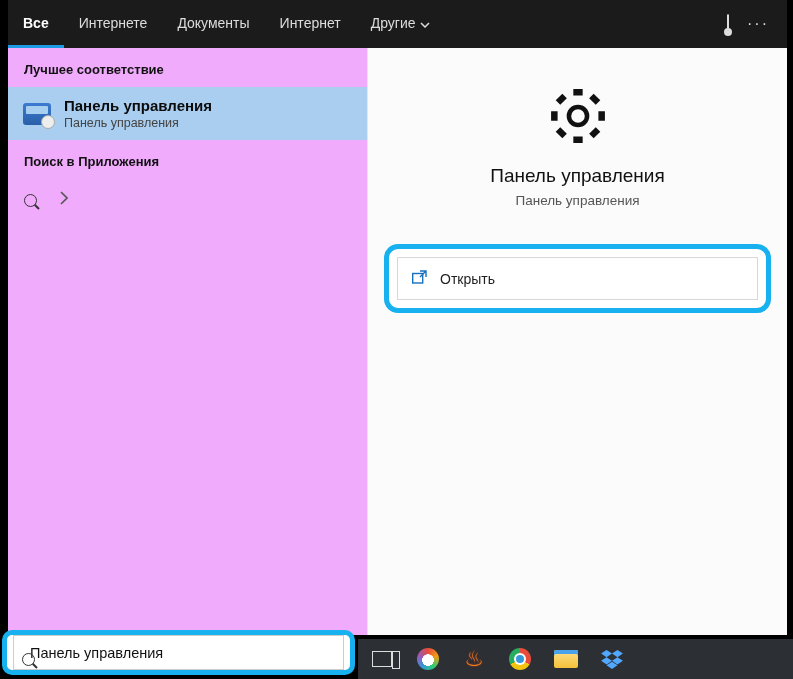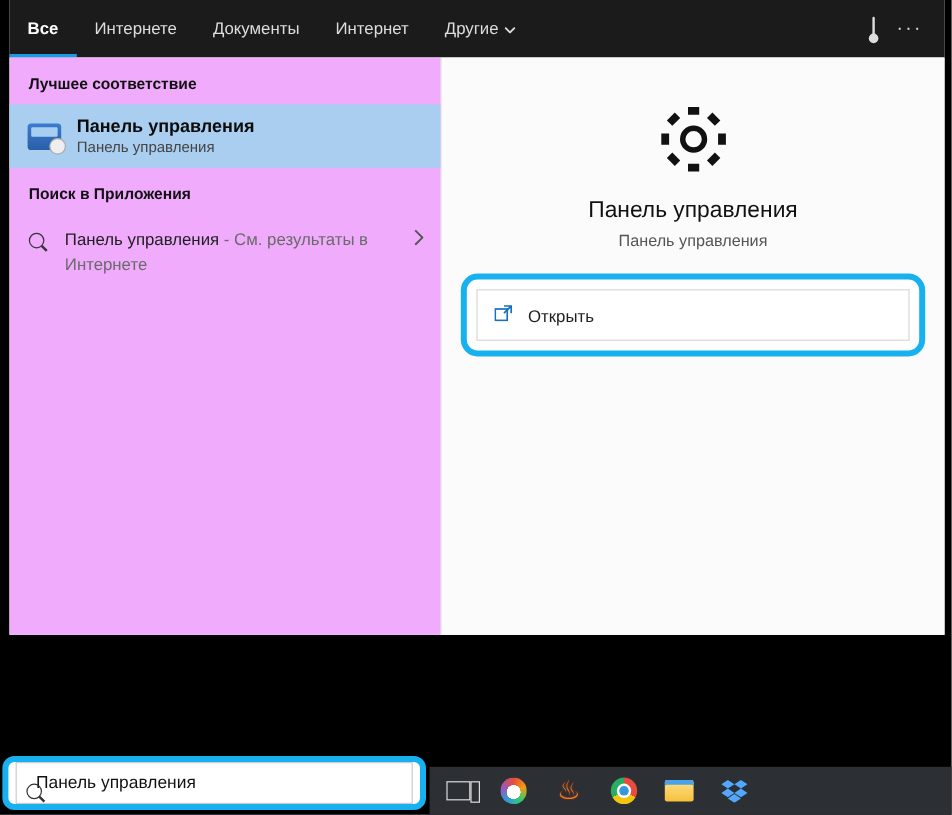--- a/index.html
+++ b/index.html
@@ -8,21 +8,21 @@
     font-family: "Segoe UI", Tahoma, sans-serif;
     background: #000;
     overflow: hidden;
     font-size: 14px;
     color: #1f1f1f;
   }
   .window {
     position: absolute;
     top: 0; left: 8px;
     width: 779px;
-    height: 529px;
+    height: 635px;
     background: #fff;
     display: flex;
     flex-direction: column;
   }
   .header {
     background: #1b1b1b;
     color: #fff;
     height: 48px;
     display: flex;
     align-items: stretch;
@@ -108,21 +108,21 @@
   .right {
     flex:1;
     background:#fbfbfb;
     padding: 24px 16px;
     display:flex; flex-direction:column; align-items:center;
   }
   .gear-big { margin-top:10px; color:#111; }
   .detail-title { font-size: 19px; margin-top: 12px; color:#111; }
   .detail-sub { font-size:13.5px; color:#555; margin-top:6px; }
   .open-btn {
-    margin-top:20px;
+    margin-top:36px;
     width: 100%;
     max-width: 392px;
     border: 5px solid #18b1f0;
     border-radius: 14px;
     background:#fff;
     padding: 8px;
   }
   .open-inner {
     border:1px solid #d8d8d8;
     background:#fff;
@@ -260,23 +260,20 @@
           <div class="result-title">Панель управления</div>
           <div class="result-sub">Панель управления</div>
         </div>
       </div>
 
       <div class="section-title">Поиск в Приложения</div>
       <div class="result-row web-row">
         <div class="result-icon" style="width:20px;height:20px;margin-top:3px;">
           <span class="magnifier"></span>
         </div>
-        <div class="result-texts">
-          <span>Панель управления</span><span class="muted"> - См. результаты в Интернете</span>
-        </div>
         <div class="chev-right">
           <svg width="8" height="14" viewBox="0 0 8 14">
               <path d="M1 1l6 6-6 6" stroke="#555" stroke-width="1.6" fill="none"></path>
             </svg>
         </div>
       </div>
     </div>
 
     <div class="right">
       <div class="gear-big">

